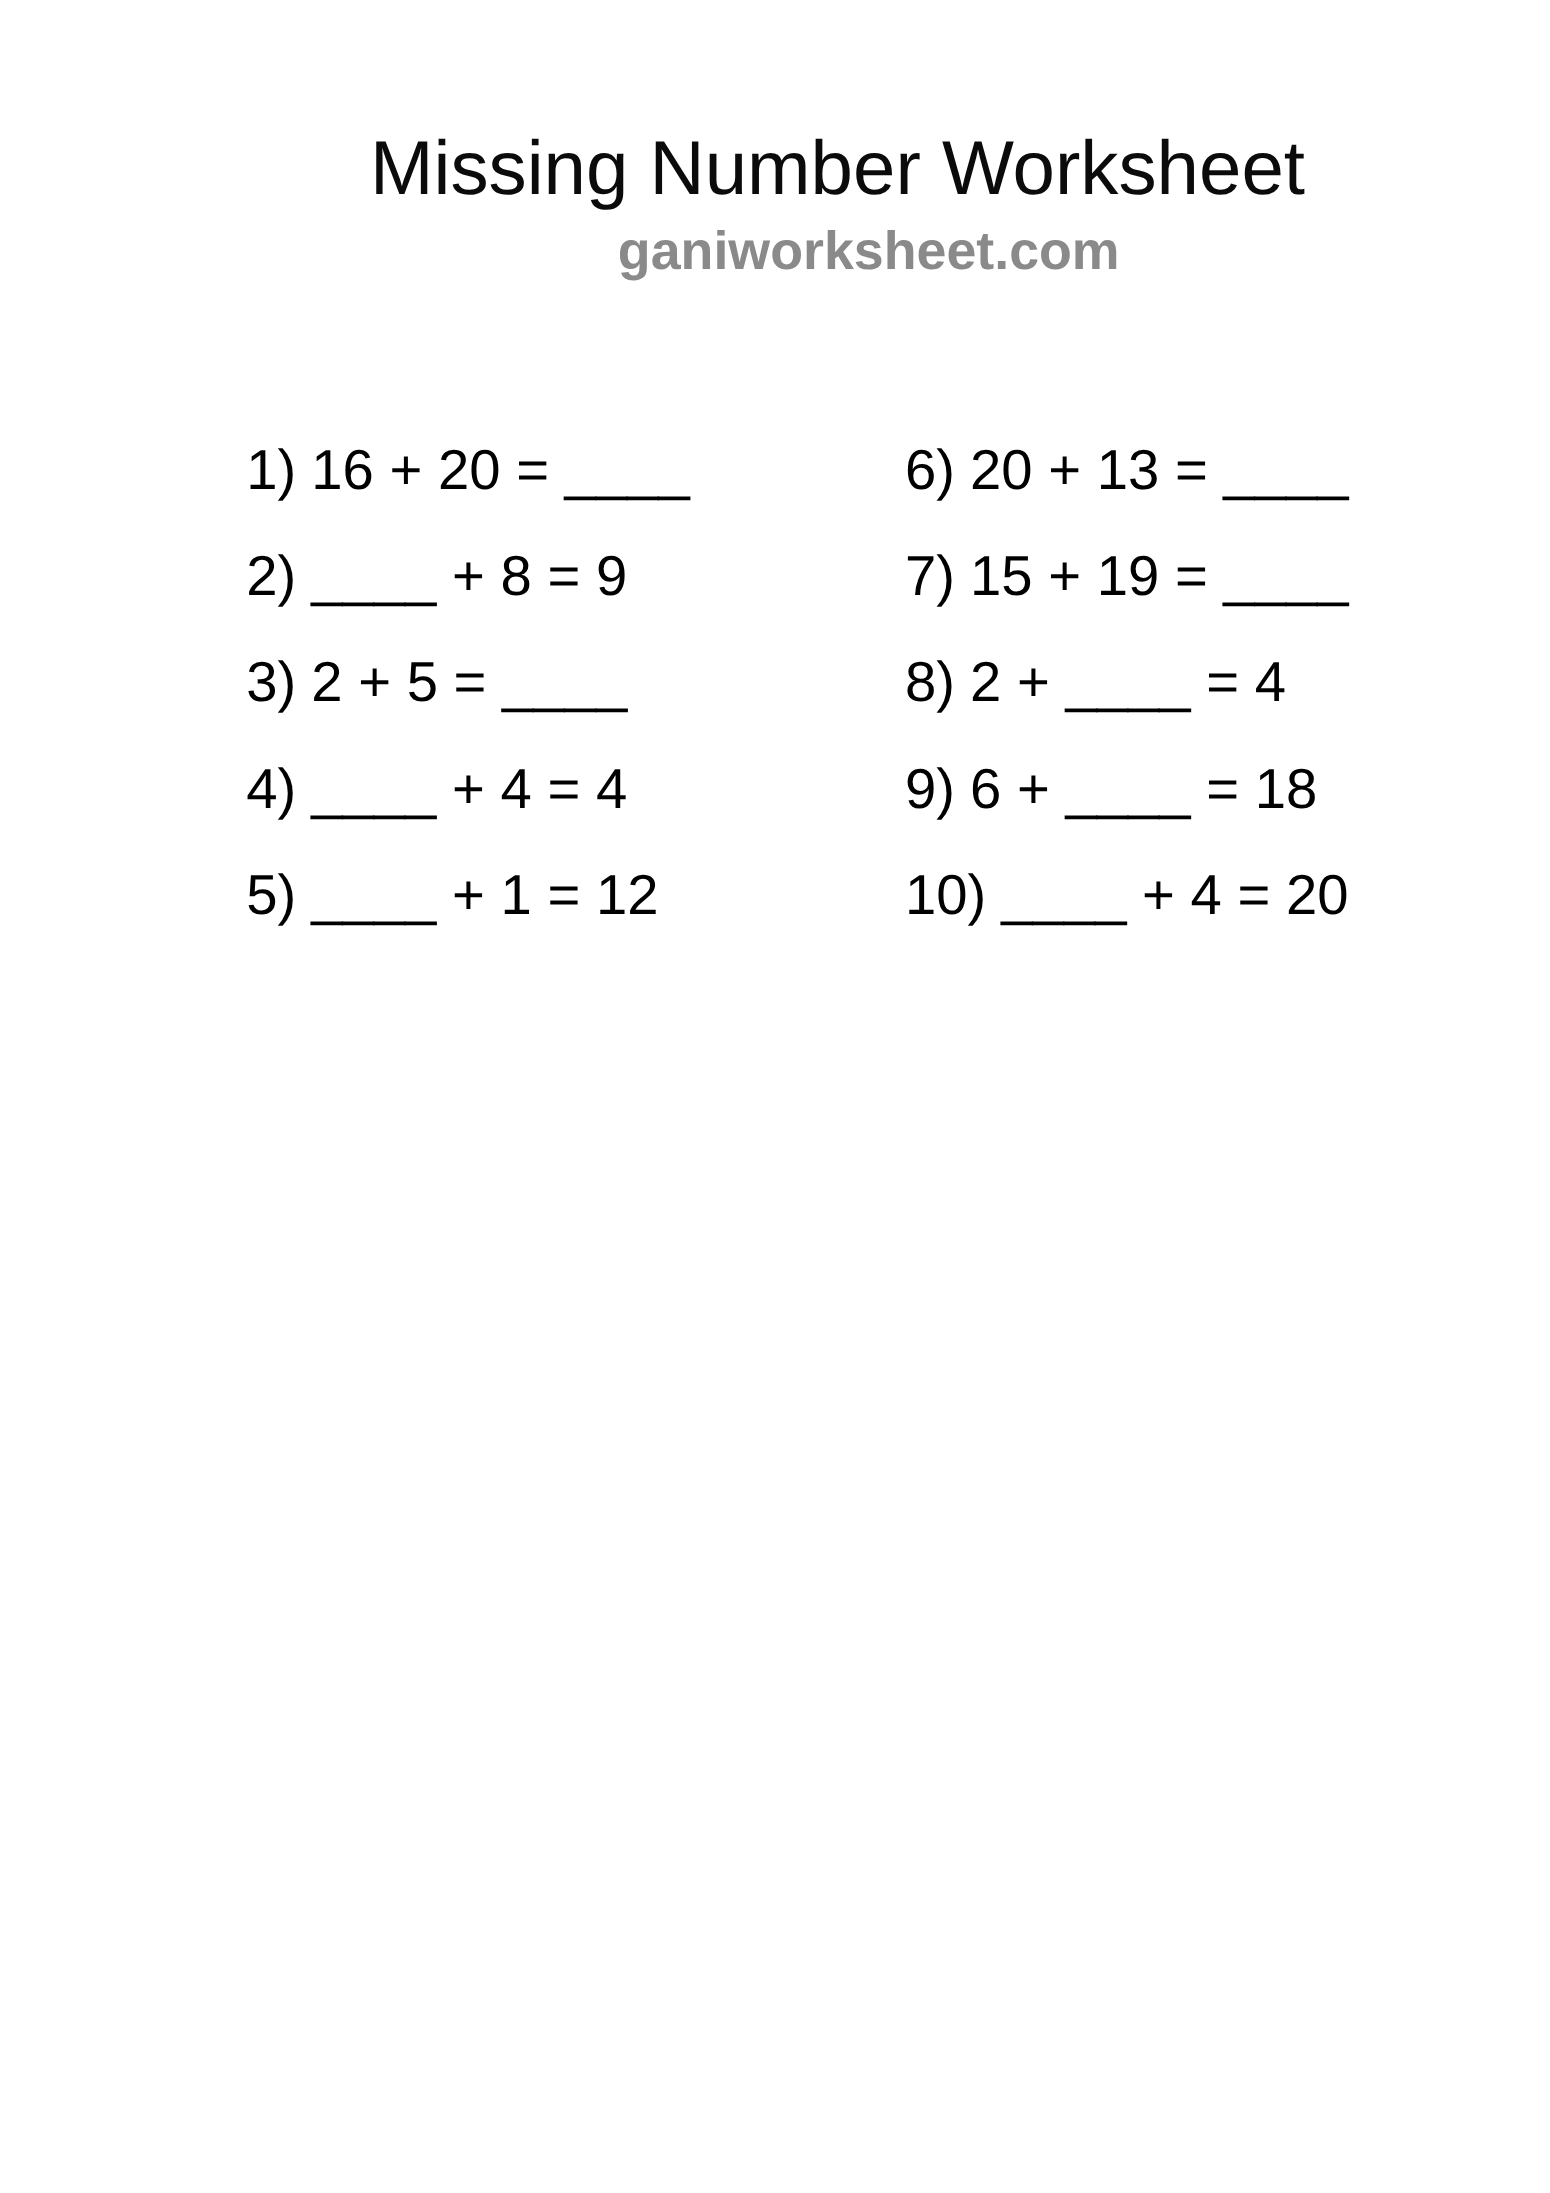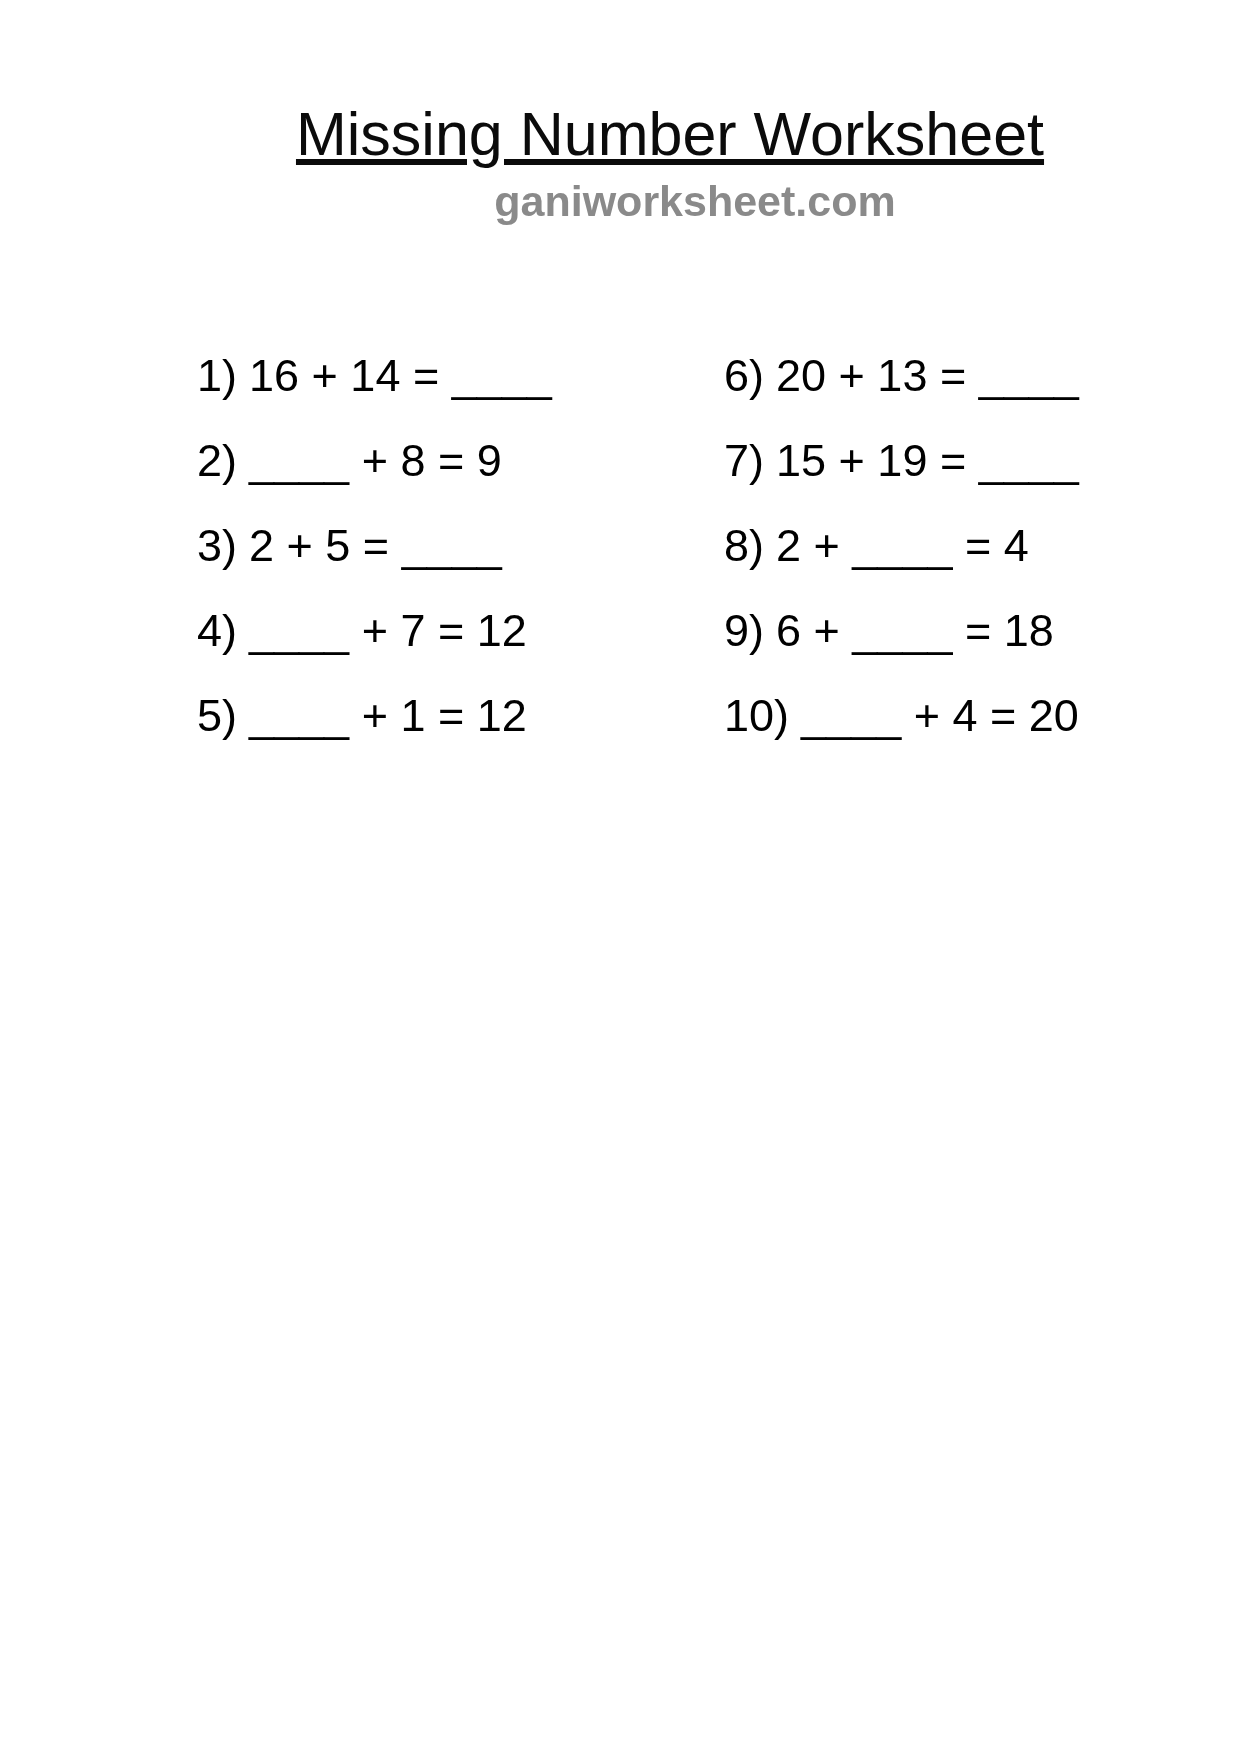--- a/index.html
+++ b/index.html
@@ -20,21 +20,20 @@
     position: absolute;
     top: 101px;
     left: 670px;
     transform: translateX(-50%);
     font-size: 61px;
     line-height: 1.1;
     font-weight: 400;
     margin: 0;
     white-space: nowrap;
     color: var(--title, #0b0b0b);
-    text-decoration: underline;
   }
   .subtitle {
     position: absolute;
     top: 178px;
     left: 695px;
     transform: translateX(-50%);
     font-size: 43px;
     line-height: 1.1;
     white-space: nowrap;
     color: var(--subtitle, #8a8a8a);
@@ -59,30 +58,30 @@
 <body>
 
 <div class="page">
 
   <h1 class="title">Missing Number Worksheet</h1>
 
   <div class="subtitle">ganiworksheet.com</div>
 
   <div class="col col-left">
     <div class="problem">
-      <span class="pnum">1)</span><span class="pexpr">16 + 14 = ____</span>
+      <span class="pnum">1)</span><span class="pexpr">16 + 20 = ____</span>
     </div>
     <div class="problem">
       <span class="pnum">2)</span><span class="pexpr">____ + 8 = 9</span>
     </div>
     <div class="problem">
       <span class="pnum">3)</span><span class="pexpr">2 + 5 = ____</span>
     </div>
     <div class="problem">
-      <span class="pnum">4)</span><span class="pexpr">____ + 7 = 12</span>
+      <span class="pnum">4)</span><span class="pexpr">____ + 4 = 4</span>
     </div>
     <div class="problem">
       <span class="pnum">5)</span><span class="pexpr">____ + 1 = 12</span>
     </div>
   </div>
 
   <div class="col col-right">
     <div class="problem">
       <span class="pnum">6)</span><span class="pexpr">20 + 13 = ____</span>
     </div>

